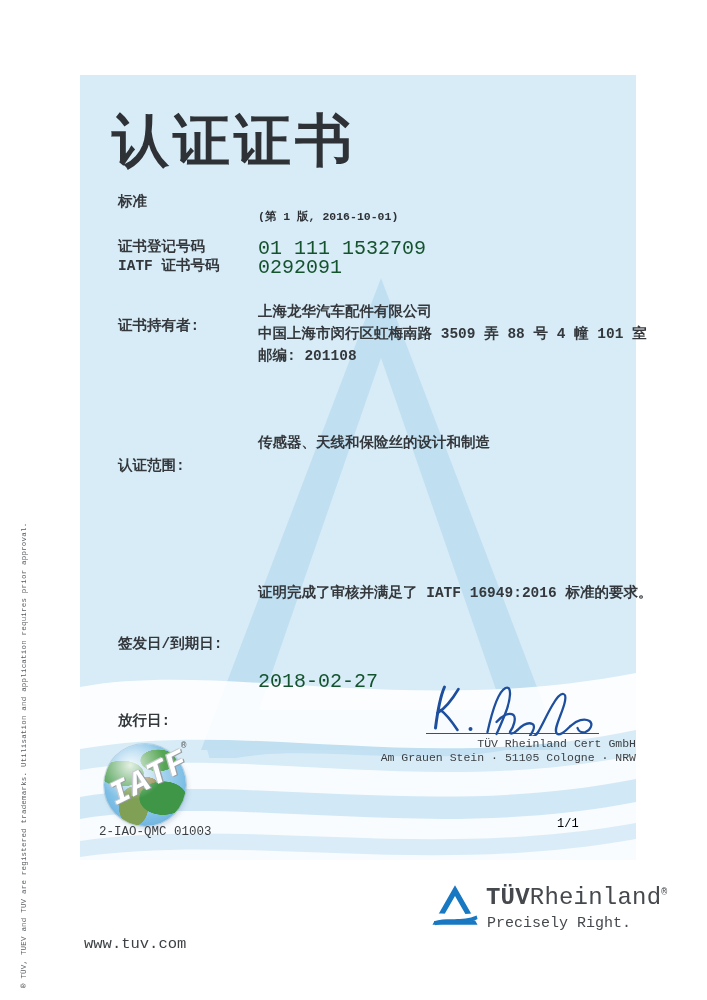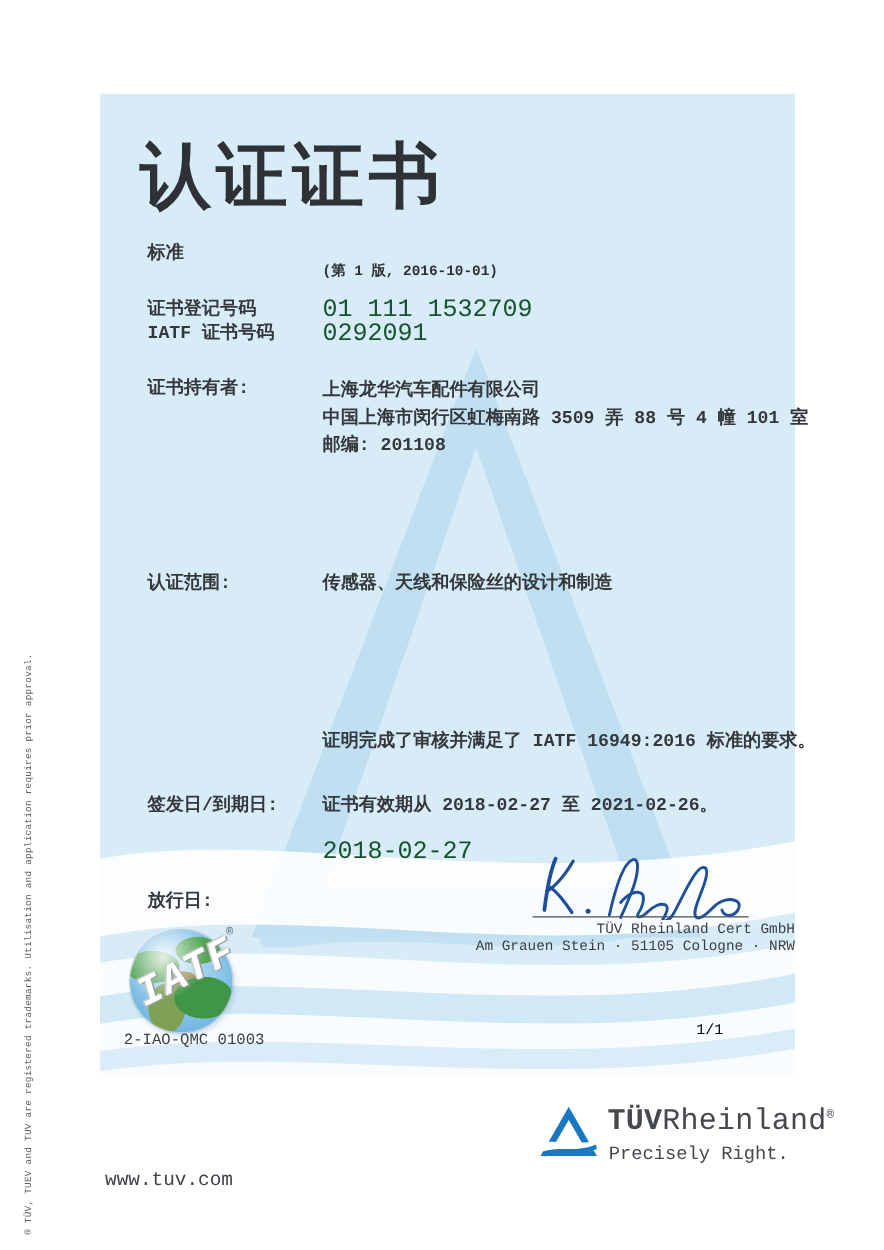--- a/index.html
+++ b/index.html
@@ -15,26 +15,26 @@
   .abs{position:absolute;white-space:nowrap;}
   .title{left:112px;top:103px;font-size:57px;font-weight:700;color:#2e3236;letter-spacing:4px;}
   .lbl{font-size:14.5px;font-weight:700;color:#34383c;}
   .val{font-size:20px;color:#14532d;}
   .valb{font-size:14.5px;font-weight:700;color:#34383c;}
   .std-label{left:118px;top:192px;text-align:right;}
   .std-value{left:258px;top:183px;font-size:21px;font-weight:700;color:#2e3236;}
   .std-edition{left:258px;top:209px;font-size:11.5px;font-weight:700;color:#2e3236;}
   .reg-label{left:118px;top:237px;} .reg-value{left:258px;top:237px;}
   .iatfno-label{left:118px;top:256px;} .iatfno-value{left:258px;top:256px;}
-  .holder-label{left:118px;top:300px;}
+  .holder-label{left:118px;top:316px;}
   .holder-name{left:258px;top:302px;}
   .holder-addr{left:258px;top:324px;}
   .holder-post{left:258px;top:346px;}
   .scope-label{left:118px;top:456px;}
-  .scope-value{left:258px;top:456px;}
+  .scope-value{left:258px;top:433px;}
   .statement{left:258px;top:583px;}
   .validity-label{left:118px;top:634px;}
   .validity-value{left:258px;top:634px;}
   .issue-label{left:118px;top:711px;}
   .issue-value{left:258px;top:670px;}
   
   .signature{left:424px;top:682px;width:178px;height:54px;}
   .sig-rule{left:426px;top:733px;width:173px;border-top:1.6px solid #4a4e52;height:0;}
   .signer{left:0;top:737px;width:599px;text-align:right;font-size:11.5px;color:#3b3f43;line-height:14px;margin-left:37px;}
   
@@ -99,21 +99,20 @@
   <div class="abs valb holder-name">上海龙华汽车配件有限公司</div>
   <div class="abs valb holder-addr">中国上海市闵行区虹梅南路 3509 弄 88 号 4 幢 101 室</div>
   <div class="abs valb holder-post">邮编: 201108</div>
 
   <div class="abs lbl scope-label">认证范围:</div>
   <div class="abs valb scope-value">传感器、天线和保险丝的设计和制造</div>
 
   <div class="abs valb statement">证明完成了审核并满足了 IATF 16949:2016 标准的要求。</div>
 
   <div class="abs lbl validity-label">签发日/到期日:</div>
-  <div class="abs valb validity-value">证书有效期从 2018-02-27 至 2021-02-26。</div>
 
   <div class="abs lbl issue-label">放行日:</div>
   <div class="abs val issue-value">2018-02-27</div>
 
   <svg class="abs signature" viewBox="0 0 175 54">
     <g fill="none" stroke="#1d4f9e" stroke-linecap="round" stroke-linejoin="round">
       <path stroke-width="3" d="M10 46 C12 30 15 14 19 5"></path>
       <path stroke-width="2.6" d="M33 7 C27 17 19 27 12 31"></path>
       <path stroke-width="2.6" d="M15 28 C22 33 28 42 32 48"></path>
       <path stroke-width="2.3" d="M62 50 C66 32 72 10 80 6 C87 3 85 18 80 31 C76 41 73 48 71 52"></path>

